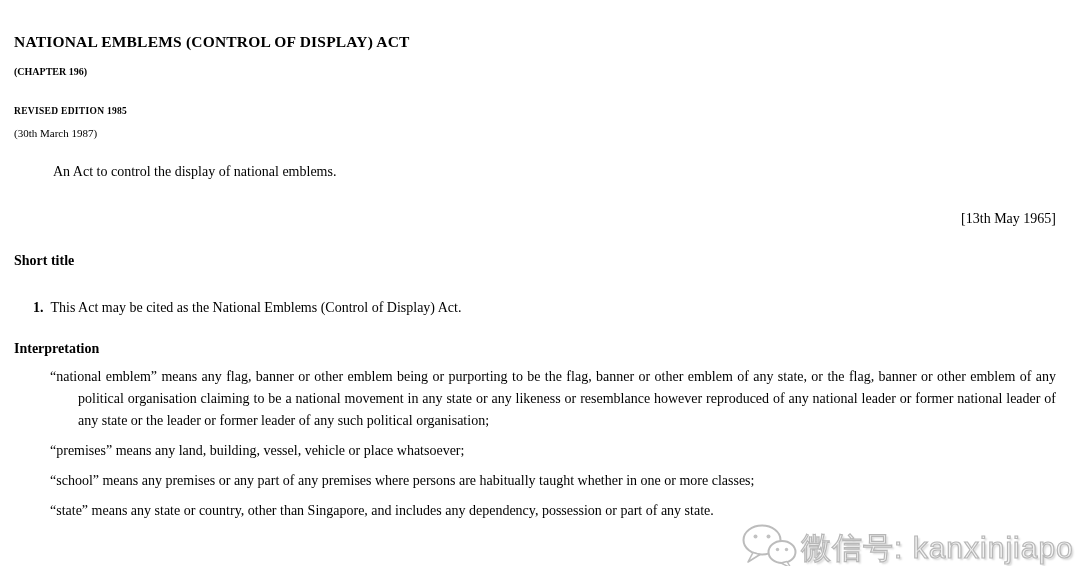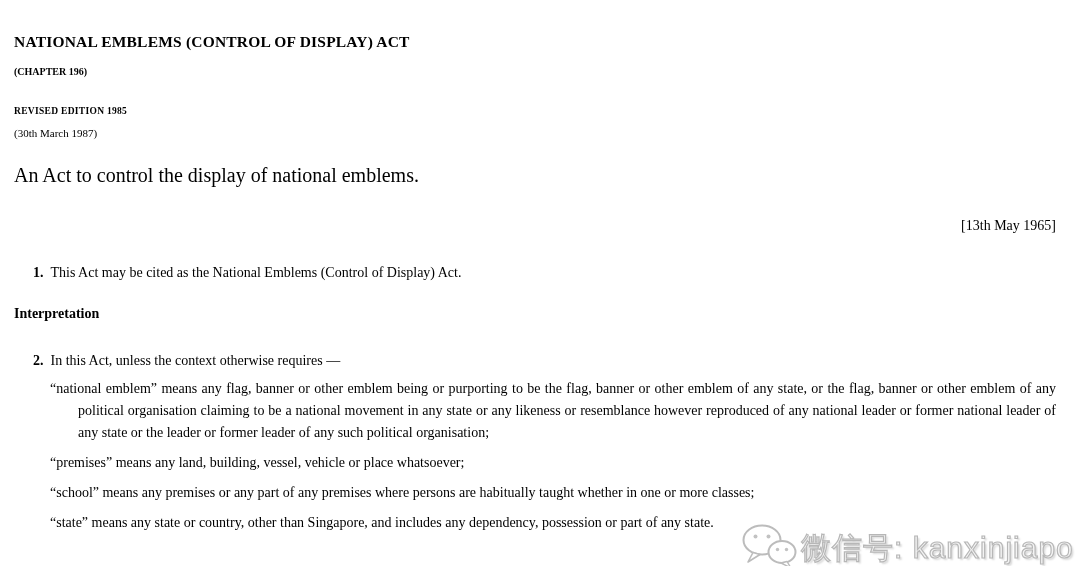--- a/index.html
+++ b/index.html
@@ -39,21 +39,22 @@
     font-weight: bold;
     font-size: 9.5px;
     letter-spacing: 0.3px;
   }
   .rev-date {
     margin-top: 11px;
     font-size: 11px;
   }
   .long-title {
     margin-top: 25px;
-    font-size: 20px;
+    font-size: 14px;
+    margin-left: 39px;
   }
   .commencement {
     margin-top: 31px;
     text-align: right;
     font-size: 14px;
   }
   .sec-heading {
     margin-top: 26px;
     font-weight: bold;
     font-size: 14px;
@@ -105,30 +106,28 @@
 
 
   <div class="revised center">REVISED EDITION 1985</div>
 
   <div class="rev-date center">(30th March 1987)</div>
 
   <div class="long-title">An Act to control the display of national emblems.</div>
 
   <div class="commencement">[13th May 1965]</div>
 
+  <div class="sec-heading">Short title</div>
 
   <div class="sec-para">
     <span class="sec-num">1.</span><span>This Act may be cited as the National Emblems (Control of Display) Act.</span>
   </div>
 
   <div class="sec-heading second">Interpretation</div>
 
-  <div class="sec-para">
-    <span class="sec-num">2.</span><span>In this Act, unless the context otherwise requires —</span>
-  </div>
 
   <div class="definitions">
     <div class="definition first">“national emblem” means any flag, banner or other emblem being or purporting to be the flag, banner or other emblem of any state, or the flag, banner or other emblem of any political organisation claiming to be a national movement in any state or any likeness or resemblance however reproduced of any national leader or former national leader of any state or the leader or former leader of any such political organisation;</div>
     <div class="definition">“premises” means any land, building, vessel, vehicle or place whatsoever;</div>
     <div class="definition">“school” means any premises or any part of any premises where persons are habitually taught whether in one or more classes;</div>
     <div class="definition">“state” means any state or country, other than Singapore, and includes any dependency, possession or part of any state.</div>
   </div>
 
   <div class="watermark">
     <span class="watermark-icon">

